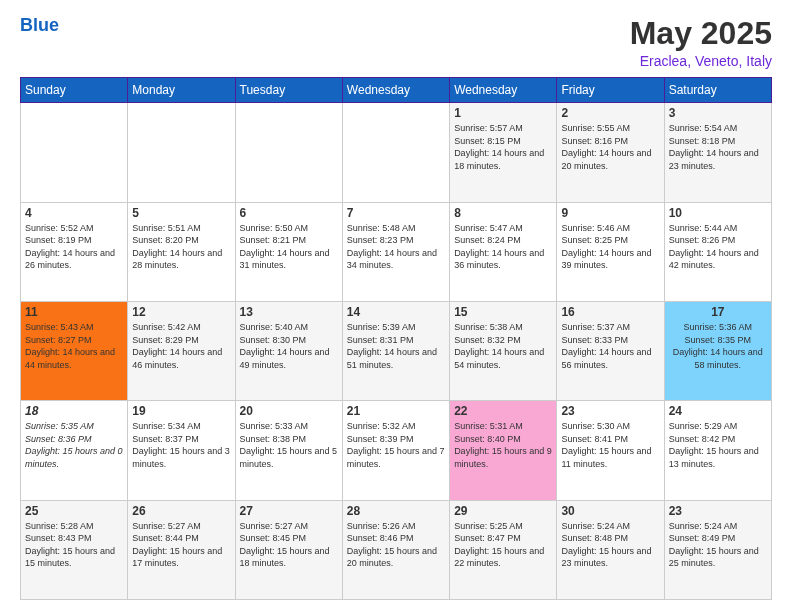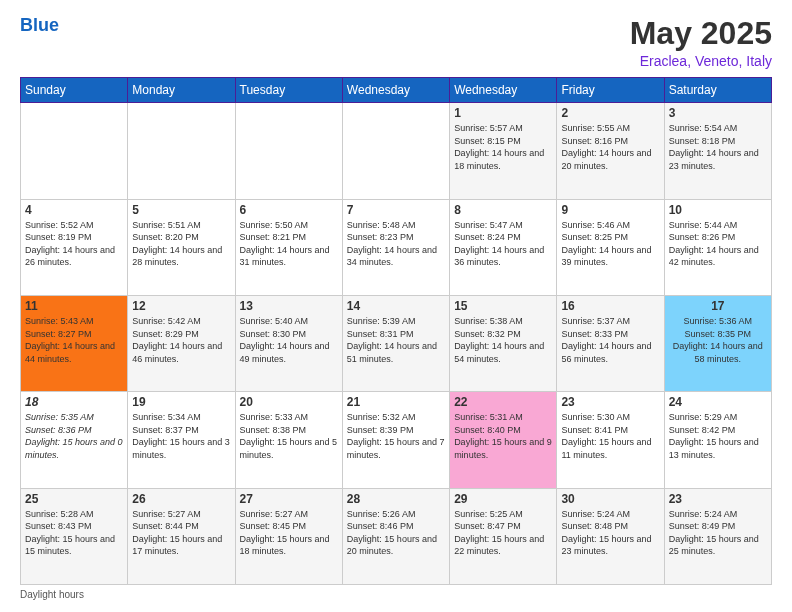--- a/index.html
+++ b/index.html
@@ -176,14 +176,13 @@
           <td style="background: rgb(245, 245, 245);"><span class="day-num">26</span><span class="cell-text">Sunrise: 5:27 AM<br>Sunset: 8:44 PM<br>Daylight: 15 hours and 17 minutes.</span></td>
           <td style="background: rgb(245, 245, 245);"><span class="day-num">27</span><span class="cell-text">Sunrise: 5:27 AM<br>Sunset: 8:45 PM<br>Daylight: 15 hours and 18 minutes.</span></td>
           <td style="background: rgb(245, 245, 245);"><span class="day-num">28</span><span class="cell-text">Sunrise: 5:26 AM<br>Sunset: 8:46 PM<br>Daylight: 15 hours and 20 minutes.</span></td>
           <td style="background: rgb(245, 245, 245);"><span class="day-num">29</span><span class="cell-text">Sunrise: 5:25 AM<br>Sunset: 8:47 PM<br>Daylight: 15 hours and 22 minutes.</span></td>
           <td style="background: rgb(245, 245, 245);"><span class="day-num">30</span><span class="cell-text">Sunrise: 5:24 AM<br>Sunset: 8:48 PM<br>Daylight: 15 hours and 23 minutes.</span></td>
           <td style="background: rgb(245, 245, 245);"><span class="day-num">23</span><span class="cell-text">Sunrise: 5:24 AM<br>Sunset: 8:49 PM<br>Daylight: 15 hours and 25 minutes.</span></td>
         </tr>
       </tbody>
   </table>
 
-  <div class="footer-note">Daylight hours</div>
 </div>
 
 </body></html>

